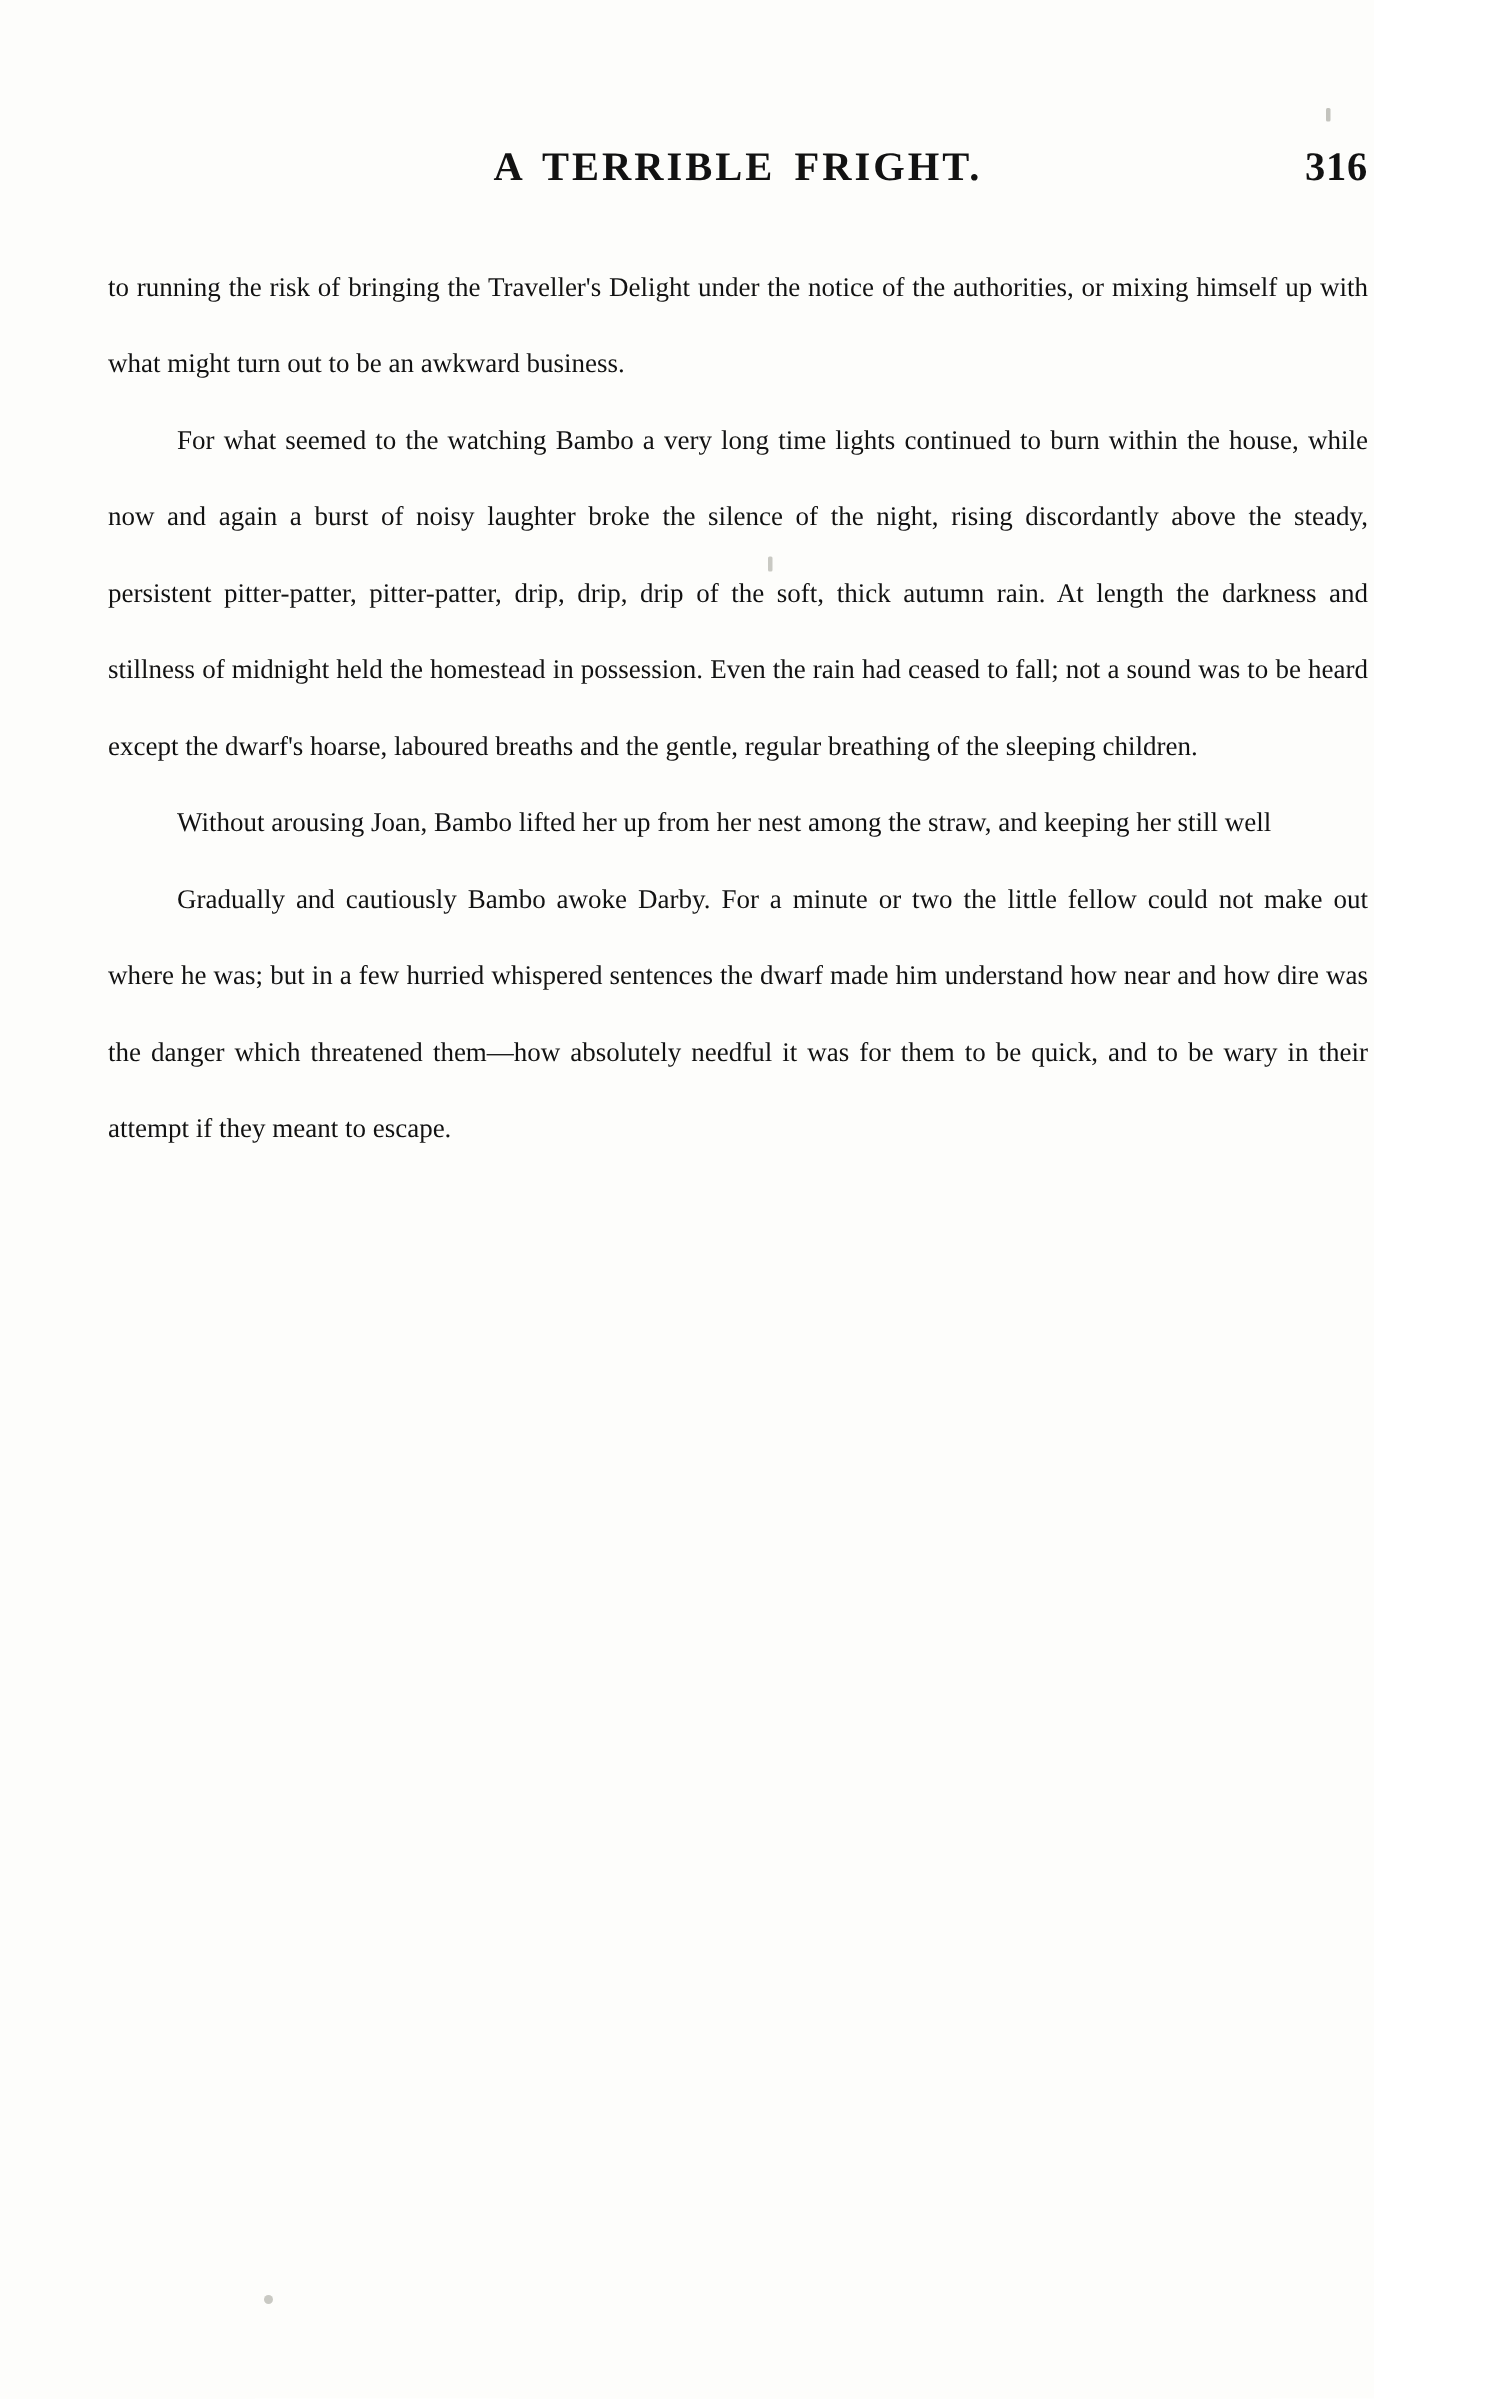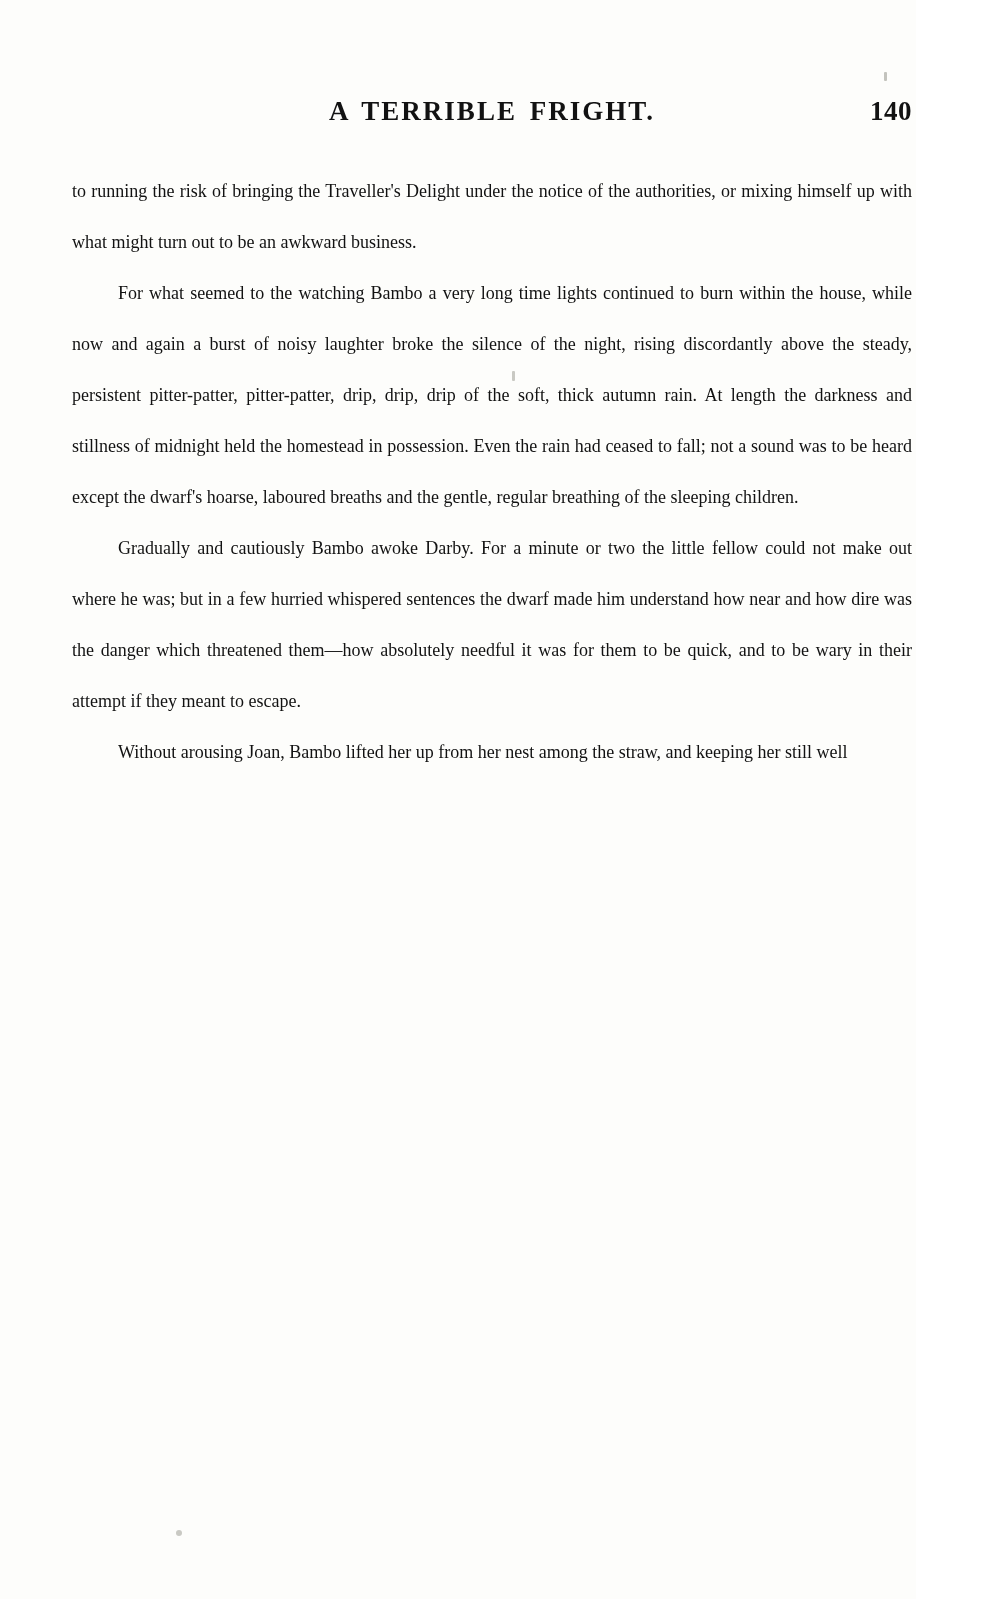--- a/index.html
+++ b/index.html
@@ -106,24 +106,24 @@
 <div class="page">
 
   <div class="speck speck-top"></div>
   <div class="speck speck-mid"></div>
   <div class="speck speck-bottom"></div>
 
   <div class="page-inner">
 
     <div class="running-head">
       <div class="title">A  TERRIBLE  FRIGHT.</div>
-      <div class="folio">140</div>
+      <div class="folio">316</div>
     </div>
 
     <div class="body-text">
       <p class="no-indent">to running the risk of bringing the Traveller's Delight under the notice of the authorities, or mixing himself up with what might turn out to be an awkward business.</p>
       <p>For what seemed to the watching Bambo a very long time lights continued to burn within the house, while now and again a burst of noisy laughter broke the silence of the night, rising discordantly above the steady, persistent pitter-patter, pitter-patter, drip, drip, drip of the soft, thick autumn rain.   At length the darkness and stillness of midnight held the homestead in possession.   Even the rain had ceased to fall; not a sound was to be heard except the dwarf's hoarse, laboured breaths and the gentle, regular breathing of the sleeping children.</p>
+      <p>Without arousing Joan, Bambo lifted her up from her nest among the straw, and keeping her still well</p>
       <p>Gradually and cautiously Bambo awoke Darby. For a minute or two the little fellow could not make out where he was; but in a few hurried whispered sentences the dwarf made him understand how near and how dire was the danger which threatened them—how absolutely needful it was for them to be quick, and to be wary in their attempt if they meant to escape.</p>
-      <p>Without arousing Joan, Bambo lifted her up from her nest among the straw, and keeping her still well</p>
     </div>
 
   </div>
 </div>
 
 </body></html>

